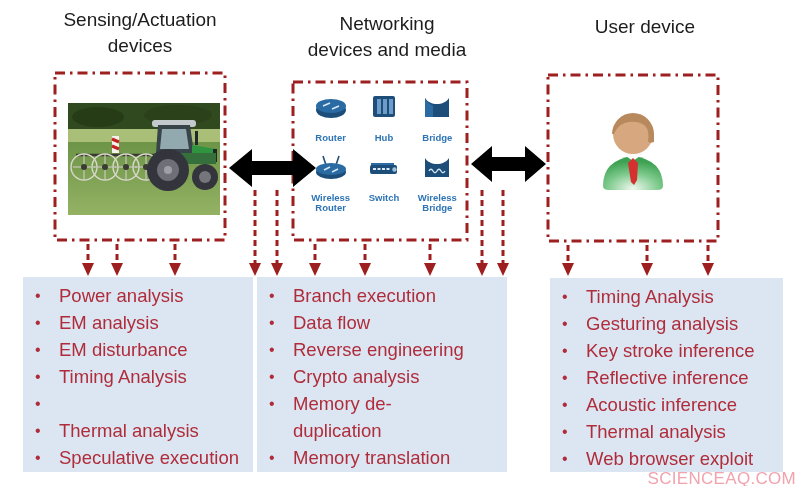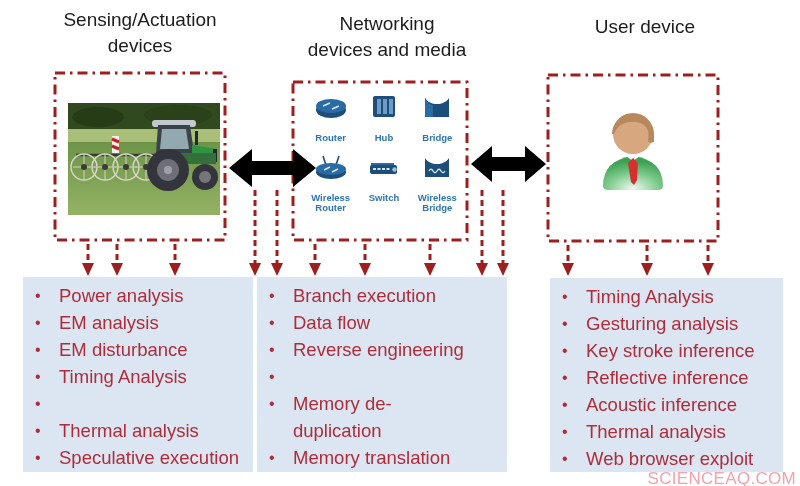--- a/index.html
+++ b/index.html
@@ -270,20 +270,21 @@
       <li>
           <span class="blt">•</span>
           <span class="txt">Data flow</span>
         </li>
       <li>
           <span class="blt">•</span>
           <span class="txt">Reverse engineering</span>
         </li>
       <li>
           <span class="blt">•</span>
+          <span class="txt">Crypto analysis</span>
         </li>
       <li>
           <span class="blt">•</span>
           <span class="txt">Memory de-
 duplication</span>
         </li>
       <li>
           <span class="blt">•</span>
           <span class="txt">Memory translation</span>
         </li>

